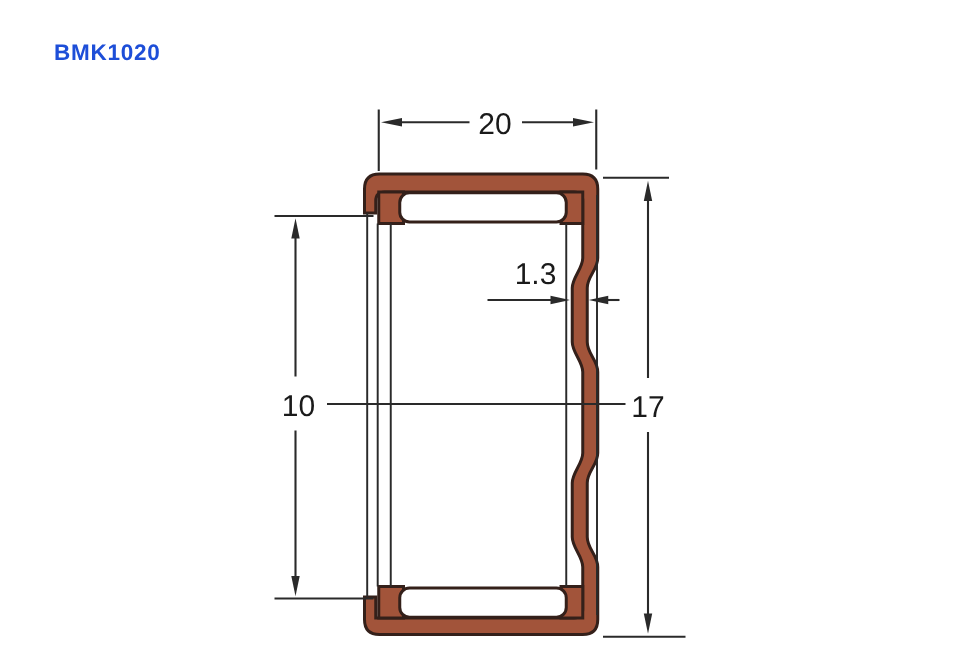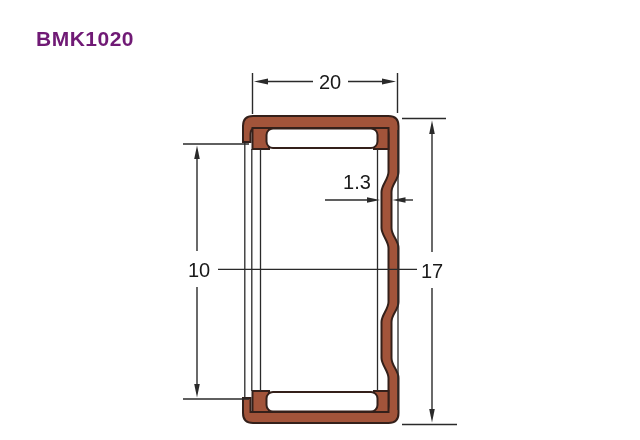--- a/index.html
+++ b/index.html
@@ -12,24 +12,24 @@
     position: relative;
     width: 640px;
     height: 440px;
     background: #ffffff;
     overflow: hidden;
   }
   .title {
     position: absolute;
     left: 36px;
     top: 27px;
-    font-size: 21px;
+    font-size: 15px;
     font-weight: 600;
     letter-spacing: 0.5px;
-    color: #701a75;
+    color: #1d4ed8;
   }
   svg text {
     font-family: "Liberation Sans", "DejaVu Sans", sans-serif;
     font-size: 20px;
     fill: #1a1a1a;
   }
   .thin  { stroke: #2a2a2a; stroke-width: 1.3; fill: none; }
   .dim   { stroke: #2a2a2a; stroke-width: 1.4; fill: none; }
   .ah    { fill: #2a2a2a; stroke: none; }
   .body  { fill: #A2543A; stroke: #34201A; stroke-width: 2; }

